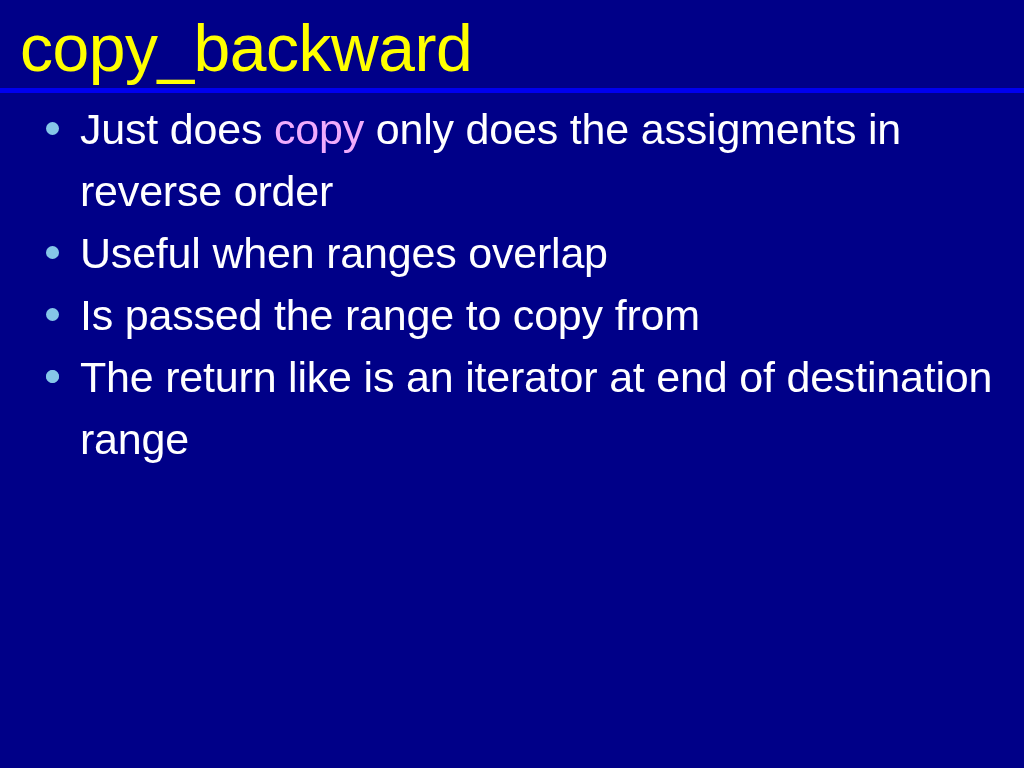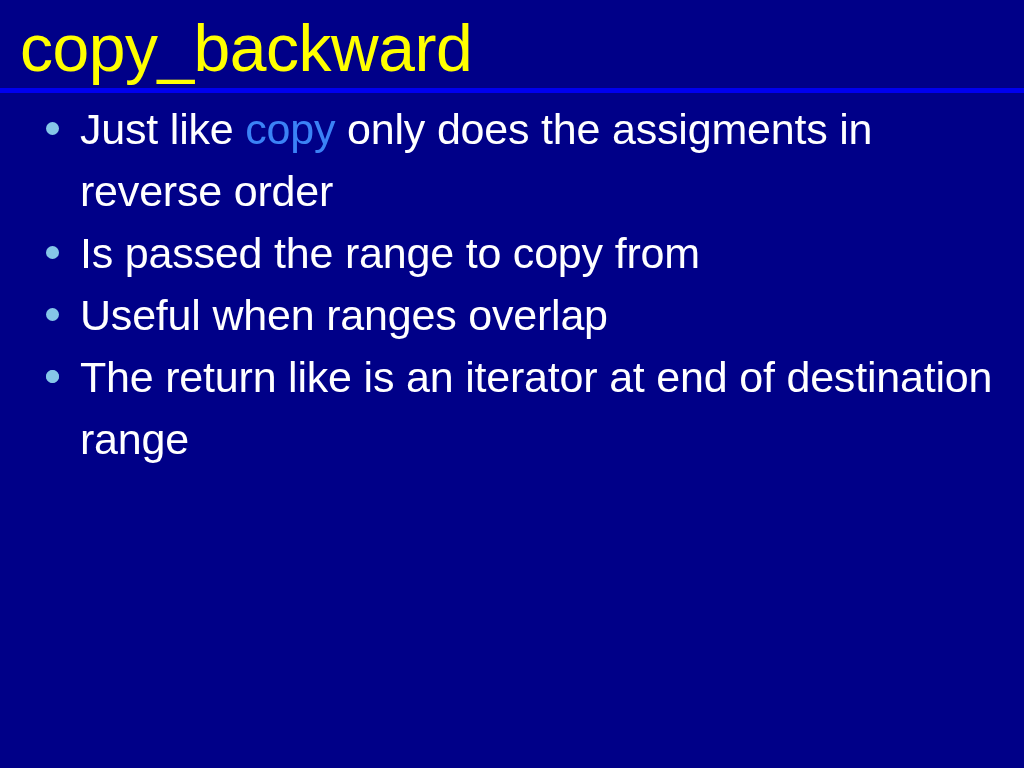--- a/index.html
+++ b/index.html
@@ -79,41 +79,41 @@
     position: absolute;
     left: 46px;
     top: 24px;
     width: 13px;
     height: 13px;
     border-radius: 50%;
     background: #85C6E8;
   }
 
   .txt-accent {
-    color: #3b82f6;
+    color: #f0abfc;
   }
 
   .bullet-text {
     display: inline;
   }
 </style>
 </head>
 <body>
 
 <div id="slide">
 
   <div id="title-area">
     <h1 id="slide-title">copy_backward</h1>
   </div>
 
   <div id="title-rule"></div>
 
   <div id="body-area">
     <ul class="bullets" id="bullet-list">
-        <li class="bullet-row"><span class="bullet-marker"></span><span class="bullet-text"><span>Just like </span><span class="txt-accent">copy</span><span> only does the assigments in reverse order</span></span></li>
+        <li class="bullet-row"><span class="bullet-marker"></span><span class="bullet-text"><span>Just does </span><span class="txt-accent">copy</span><span> only does the assigments in reverse order</span></span></li>
+        <li class="bullet-row"><span class="bullet-marker"></span><span class="bullet-text"><span>Useful when ranges overlap</span></span></li>
         <li class="bullet-row"><span class="bullet-marker"></span><span class="bullet-text"><span>Is passed the range to copy from</span></span></li>
-        <li class="bullet-row"><span class="bullet-marker"></span><span class="bullet-text"><span>Useful when ranges overlap</span></span></li>
         <li class="bullet-row"><span class="bullet-marker"></span></li>
         <li class="bullet-row"><span class="bullet-marker"></span><span class="bullet-text"><span>The return like is an iterator at end of destination range</span></span></li>
       </ul>
   </div>
 
 </div>
 
 </body></html>

